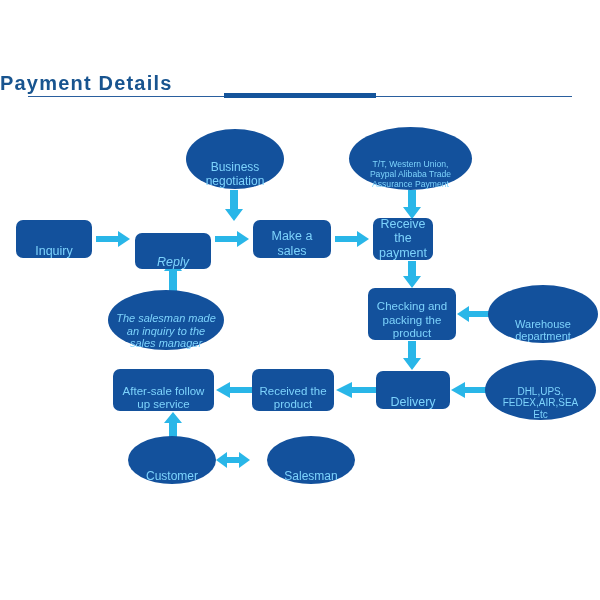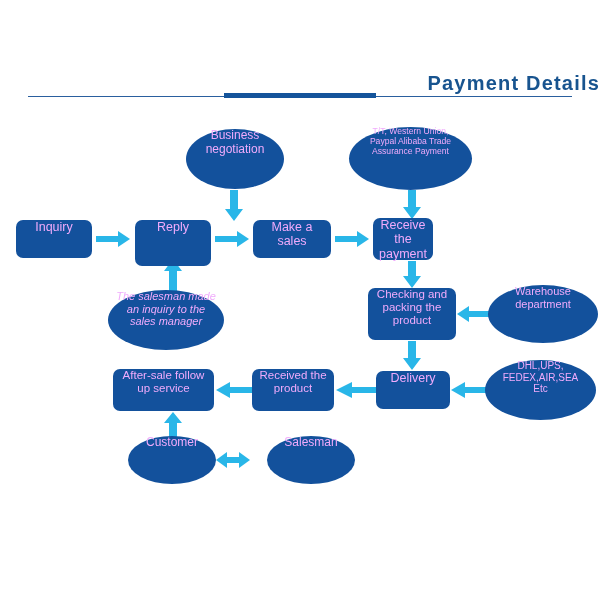--- a/index.html
+++ b/index.html
@@ -21,21 +21,21 @@
     width: 600px;
     height: 600px;
   }
 
   
   #title-block {
     position: absolute;
     left: 0;
     top: 72px;
     width: 600px;
-    text-align: right;
+    text-align: left;
   }
   #page-title {
     font-size: 20px;
     font-weight: bold;
     color: #18548f;
     letter-spacing: 1.2px;
   }
   #title-rule {
     position: absolute;
     left: 28px;
@@ -51,24 +51,24 @@
     width: 152px;
     height: 5px;
     background: #14549b;
   }
 
   
   .node {
     position: absolute;
     box-sizing: border-box;
     display: flex;
-    align-items: flex-start;
+    align-items: flex-end;
     justify-content: center;
     text-align: center;
-    color: #f0abfc;
+    color: #7dd3fc;
     background: #13519c;
     line-height: 1.15;
   }
   .box {
     border-radius: 7px;
     font-size: 12.5px;
   }
   .ellipse {
     border-radius: 50%;
     font-size: 10px;
@@ -177,21 +177,21 @@
   <div class="arrow" style="left:216px; top:452px;">
     <svg width="34" height="16" viewBox="0 0 34 16">
         <polygon points="0,8 11,0 11,5 23,5 23,0 34,8 23,16 23,11 11,11 11,16" fill="#29b6e8"></polygon>
       </svg>
   </div>
 
   <div class="node box" style="left:16px; top:220px; width:76px; height:38px;">
     <span class="txt">Inquiry</span>
   </div>
 
-  <div class="node box" style="left:135px; top:220px; width:76px; height:46px;">
+  <div class="node box" style="left:135px; top:233px; width:76px; height:36px;font-style:italic;">
     <span class="txt">Reply</span>
   </div>
 
   <div class="node box" style="left:253px; top:220px; width:78px; height:38px;">
     <span class="txt">Make a sales</span>
   </div>
 
   <div class="node box" style="left:373px; top:218px; width:60px; height:42px;">
     <span class="txt">Receive the
 payment</span>

